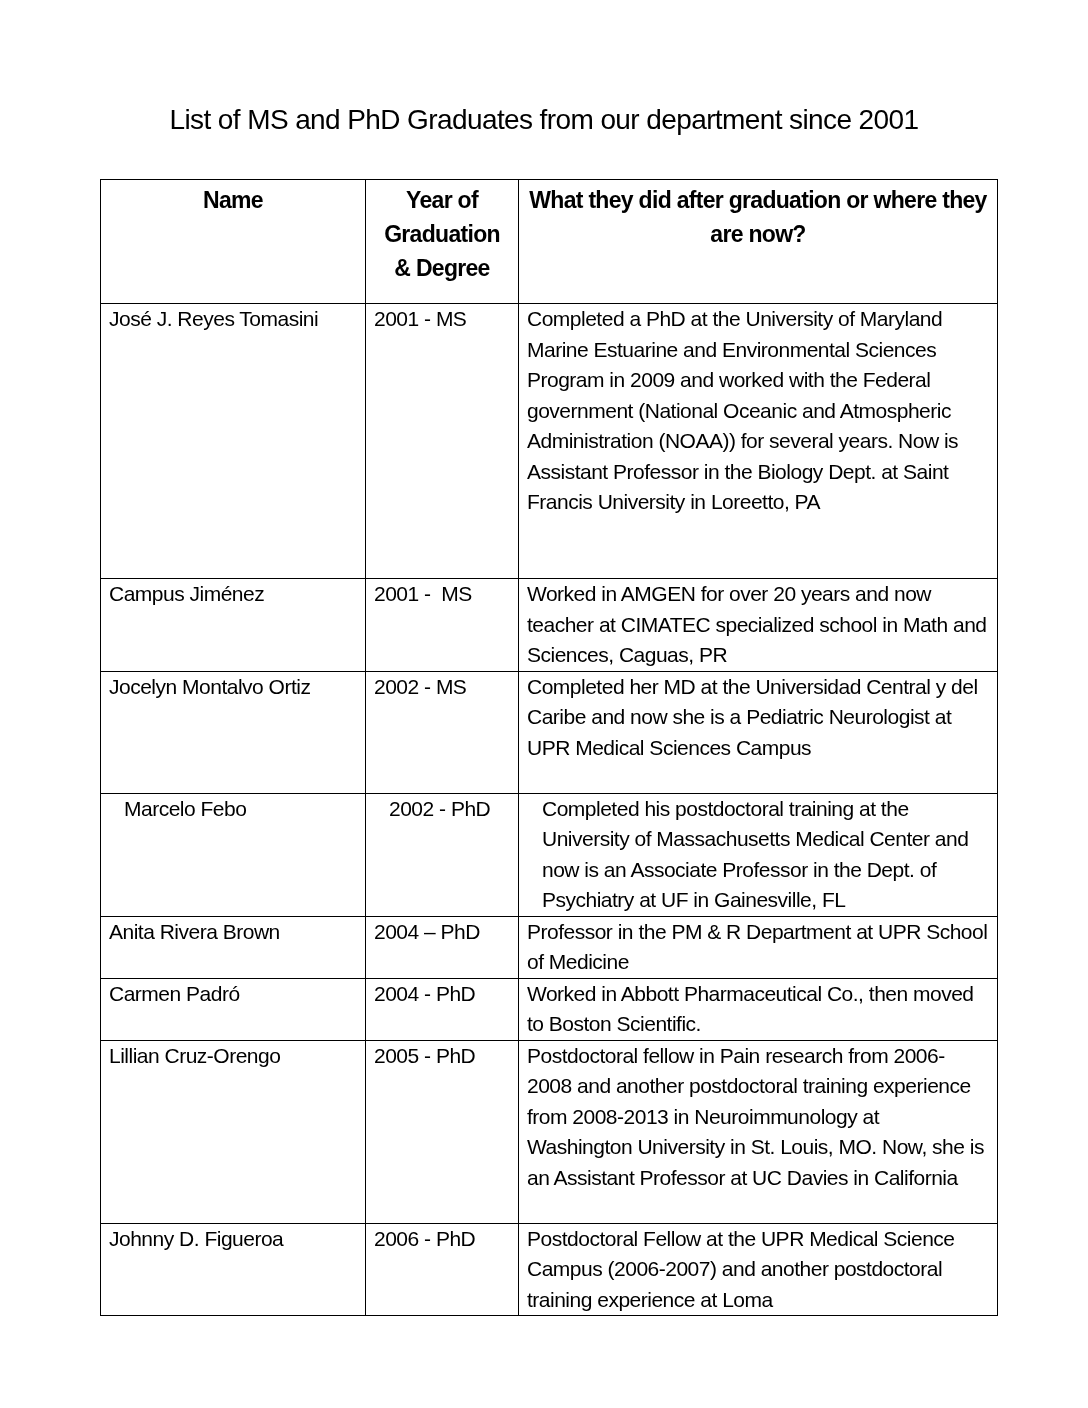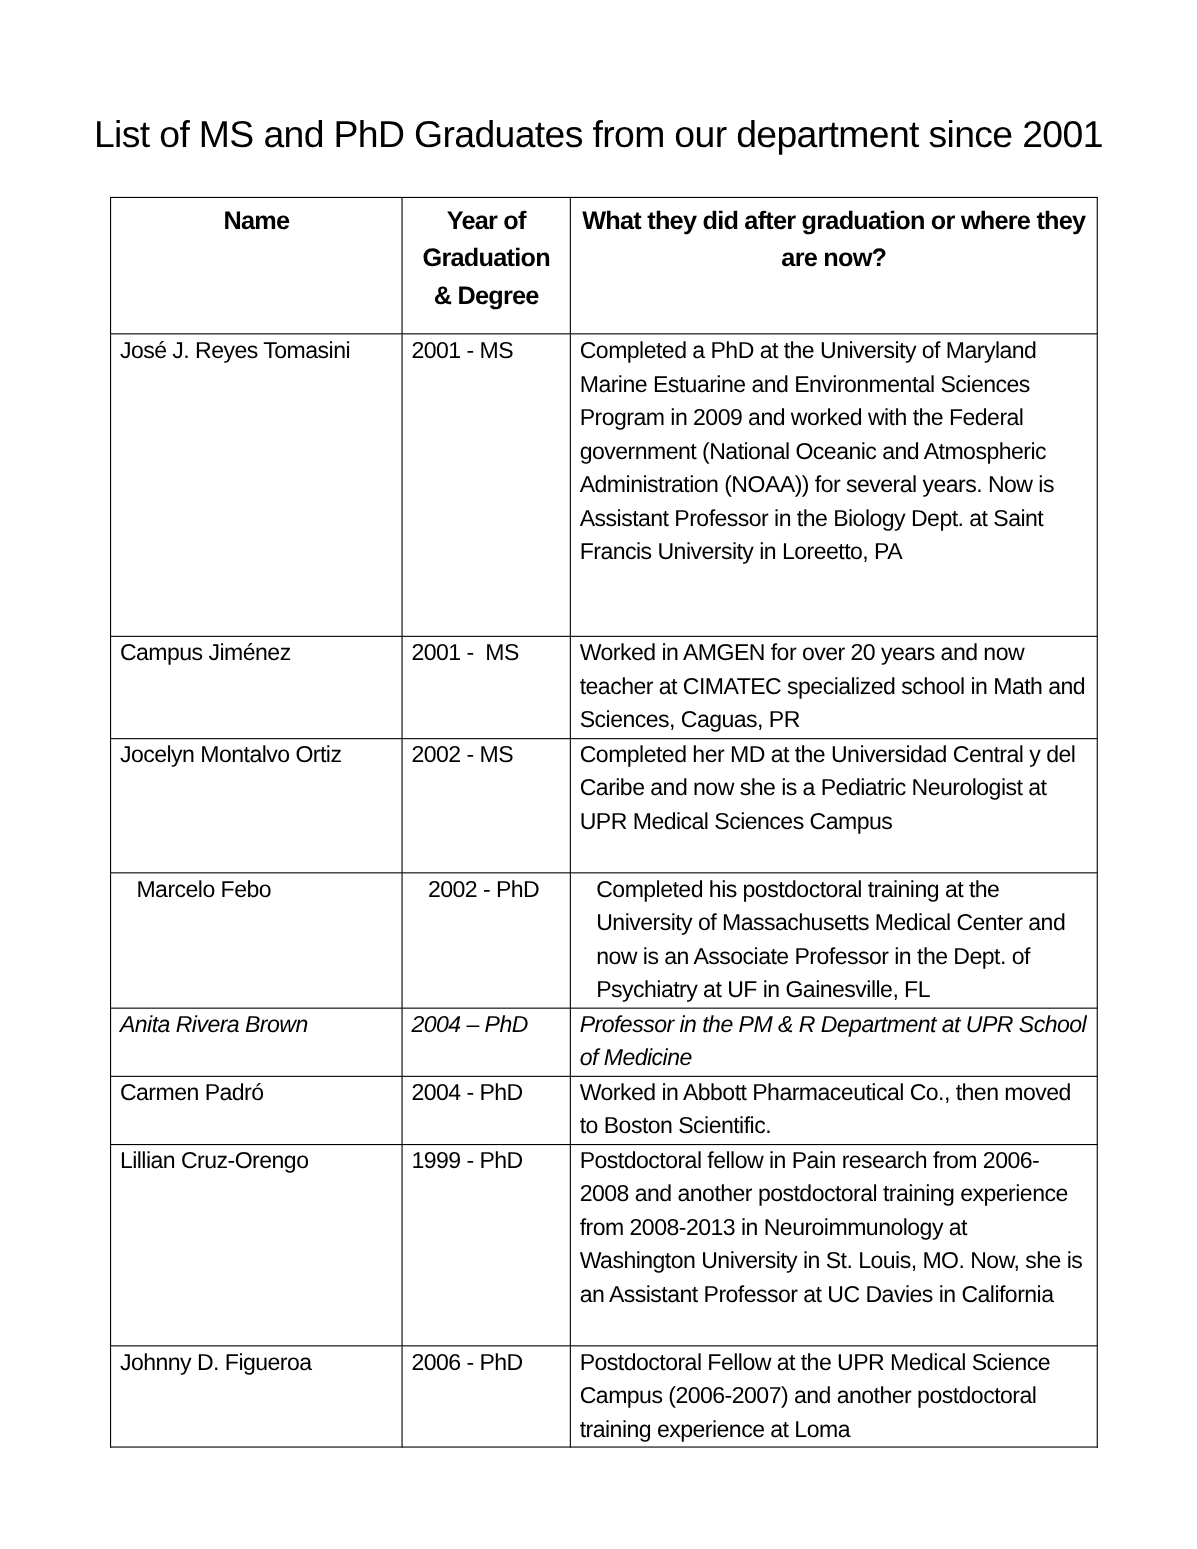--- a/index.html
+++ b/index.html
@@ -1,30 +1,30 @@
 <!DOCTYPE html>
 <html><head>
 <meta charset="utf-8">
 <style>
   html, body { margin: 0; padding: 0; background: #ffffff; }
   body { width: 1088px; height: 1408px; position: relative; overflow: hidden;
          font-family: "Liberation Sans", sans-serif; color: #000; }
   .title { position: absolute; left: 0; width: 1088px; top: 104px; text-align: center;
-           font-size: 34px; letter-spacing: -0.6px; font-weight: normal; }
+           font-size: 28px; letter-spacing: -0.6px; font-weight: normal; }
   table.grads { position: absolute; left: 100px; top: 179px; width: 897px;
                 border-collapse: collapse; table-layout: fixed; }
   table.grads td, table.grads th { border: 1.5px solid #000; vertical-align: top;
                 padding: 0 8px; font-size: 21px; line-height: 30.5px; letter-spacing: -0.5px; }
   table.grads th { font-weight: bold; text-align: center; padding-top: 3px; padding-bottom: 18px;
                    font-size: 23px; line-height: 34px; letter-spacing: -0.7px; }
   col.c1 { width: 265px; } col.c2 { width: 153px; } col.c3 { width: 479px; }
   td.name, td.year { padding-left: 10px; }
   td.desc { padding-left: 9px; }
   tr.r1 td { height: 275px; } tr.r2 td { height: 91px; } tr.r3 td { height: 122px; }
-  tr.r4 td { height: 122px; padding-left: 23px; } tr.r5 td { height: 61px; font-style: italic; } tr.r6 td { height: 62px; }
+  tr.r4 td { height: 122px; padding-left: 23px; } tr.r5 td { height: 61px; } tr.r6 td { height: 62px; }
   tr.r7 td { height: 183px; } tr.r8 td { height: 92px; }
   td { box-sizing: border-box; }
 </style>
 </head>
 <body>
 
 <div class="title">List of MS and PhD Graduates from our department since 2001</div>
 
 <table class="grads">
   <colgroup>
@@ -65,21 +65,21 @@
       <td class="year">2004 – PhD</td>
       <td class="desc">Professor in the PM &amp; R Department at UPR School of Medicine</td>
     </tr>
     <tr class="r6">
       <td class="name">Carmen Padró</td>
       <td class="year">2004 - PhD</td>
       <td class="desc">Worked in Abbott Pharmaceutical Co., then moved to Boston Scientific.</td>
     </tr>
     <tr class="r7">
       <td class="name">Lillian Cruz-Orengo</td>
-      <td class="year">1999 - PhD</td>
+      <td class="year">2005 - PhD</td>
       <td class="desc">Postdoctoral fellow in Pain research from 2006-2008 and another postdoctoral training experience from 2008-2013 in Neuroimmunology at Washington University in St. Louis, MO.  Now, she is an Assistant Professor at UC Davies in California</td>
     </tr>
     <tr class="r8">
       <td class="name">Johnny D. Figueroa</td>
       <td class="year">2006 - PhD</td>
       <td class="desc">Postdoctoral Fellow at the UPR Medical Science Campus (2006-2007) and another postdoctoral training experience at Loma</td>
     </tr>
   </tbody>
 </table>
 

